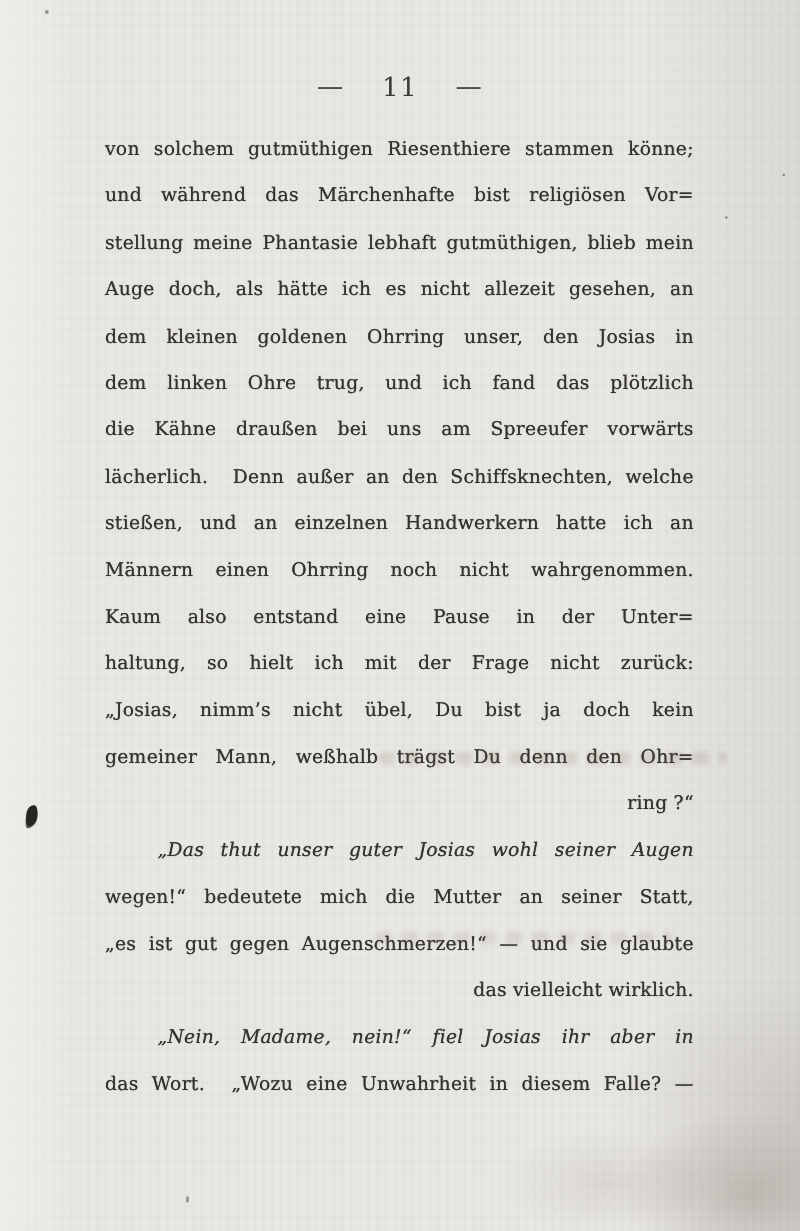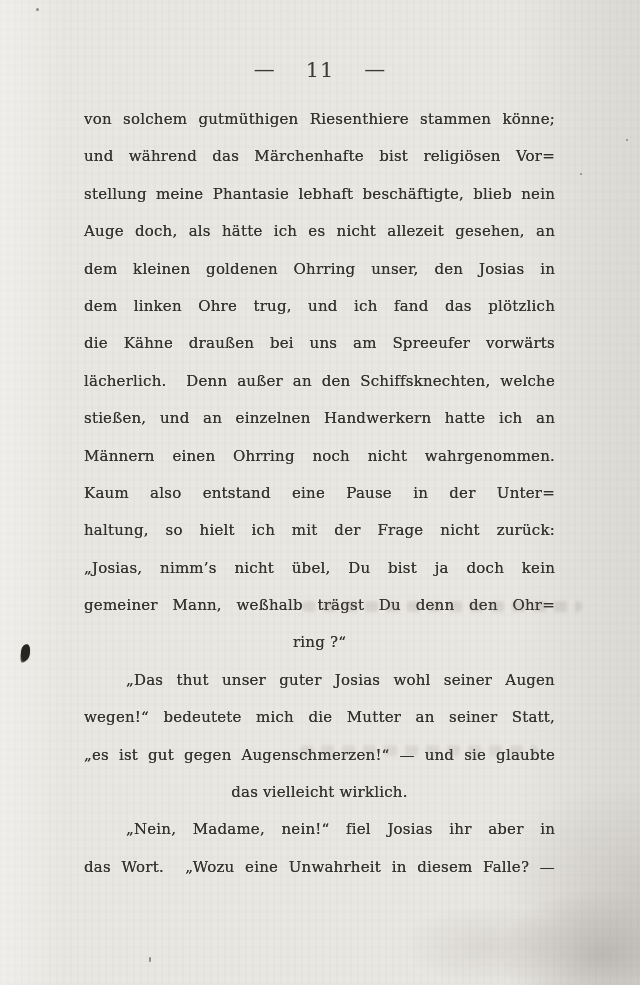--- a/index.html
+++ b/index.html
@@ -35,25 +35,25 @@
     top: 101px;
     width: 471px;
     color: #34322d;
     font-size: 15px;
     letter-spacing: 0.2px;
     text-shadow: 0 0 0.6px rgba(52,50,45,.85);
   }
   .line {
     height: 37.4px;
     line-height: 37.4px;
-    text-align: center;
+    text-align: right;
     white-space: normal;
   }
   .line.justify { text-align: justify; text-align-last: justify; }
-  .line.indent  { text-indent: 42px; }
+  .line.indent  { text-indent: 42px; font-style: italic; }
   .ink-blot {
     position: absolute;
     left: 21px; top: 644px;
     width: 9px; height: 17px;
     background: #27251f;
     border-radius: 58% 42% 62% 38% / 38% 55% 45% 62%;
     transform: rotate(9deg);
     box-shadow: 0 1px 1px rgba(39,37,31,.55), -1px 3px 0 -1px rgba(39,37,31,.7);
   }
   .smudge {
@@ -85,21 +85,21 @@
 
   <div class="header">
     <span class="dash">—</span>
     <span class="pagenum">11</span>
     <span class="dash">—</span>
   </div>
 
   <div class="text-block">
       <div class="line justify">von solchem gutmüthigen Riesenthiere stammen könne;</div>
       <div class="line justify">und während das Märchenhafte bist religiösen Vor=</div>
-      <div class="line justify">stellung meine Phantasie lebhaft beschäftigte, blieb nein</div>
+      <div class="line justify">stellung meine Phantasie lebhaft gutmüthigen, blieb mein</div>
       <div class="line justify">Auge doch, als hätte ich es nicht allezeit gesehen, an</div>
       <div class="line justify">dem kleinen goldenen Ohrring unser, den Josias in</div>
       <div class="line justify">dem linken Ohre trug, und ich fand das plötzlich</div>
       <div class="line justify">die Kähne draußen bei uns am Spreeufer vorwärts</div>
       <div class="line justify">lächerlich.&nbsp; Denn außer an den Schiffsknechten, welche</div>
       <div class="line justify">stießen, und an einzelnen Handwerkern hatte ich an</div>
       <div class="line justify">Männern einen Ohrring noch nicht wahrgenommen.</div>
       <div class="line justify">Kaum also entstand eine Pause in der Unter=</div>
       <div class="line justify">haltung, so hielt ich mit der Frage nicht zurück:</div>
       <div class="line justify">„Josias, nimm’s nicht übel, Du bist ja doch kein</div>

